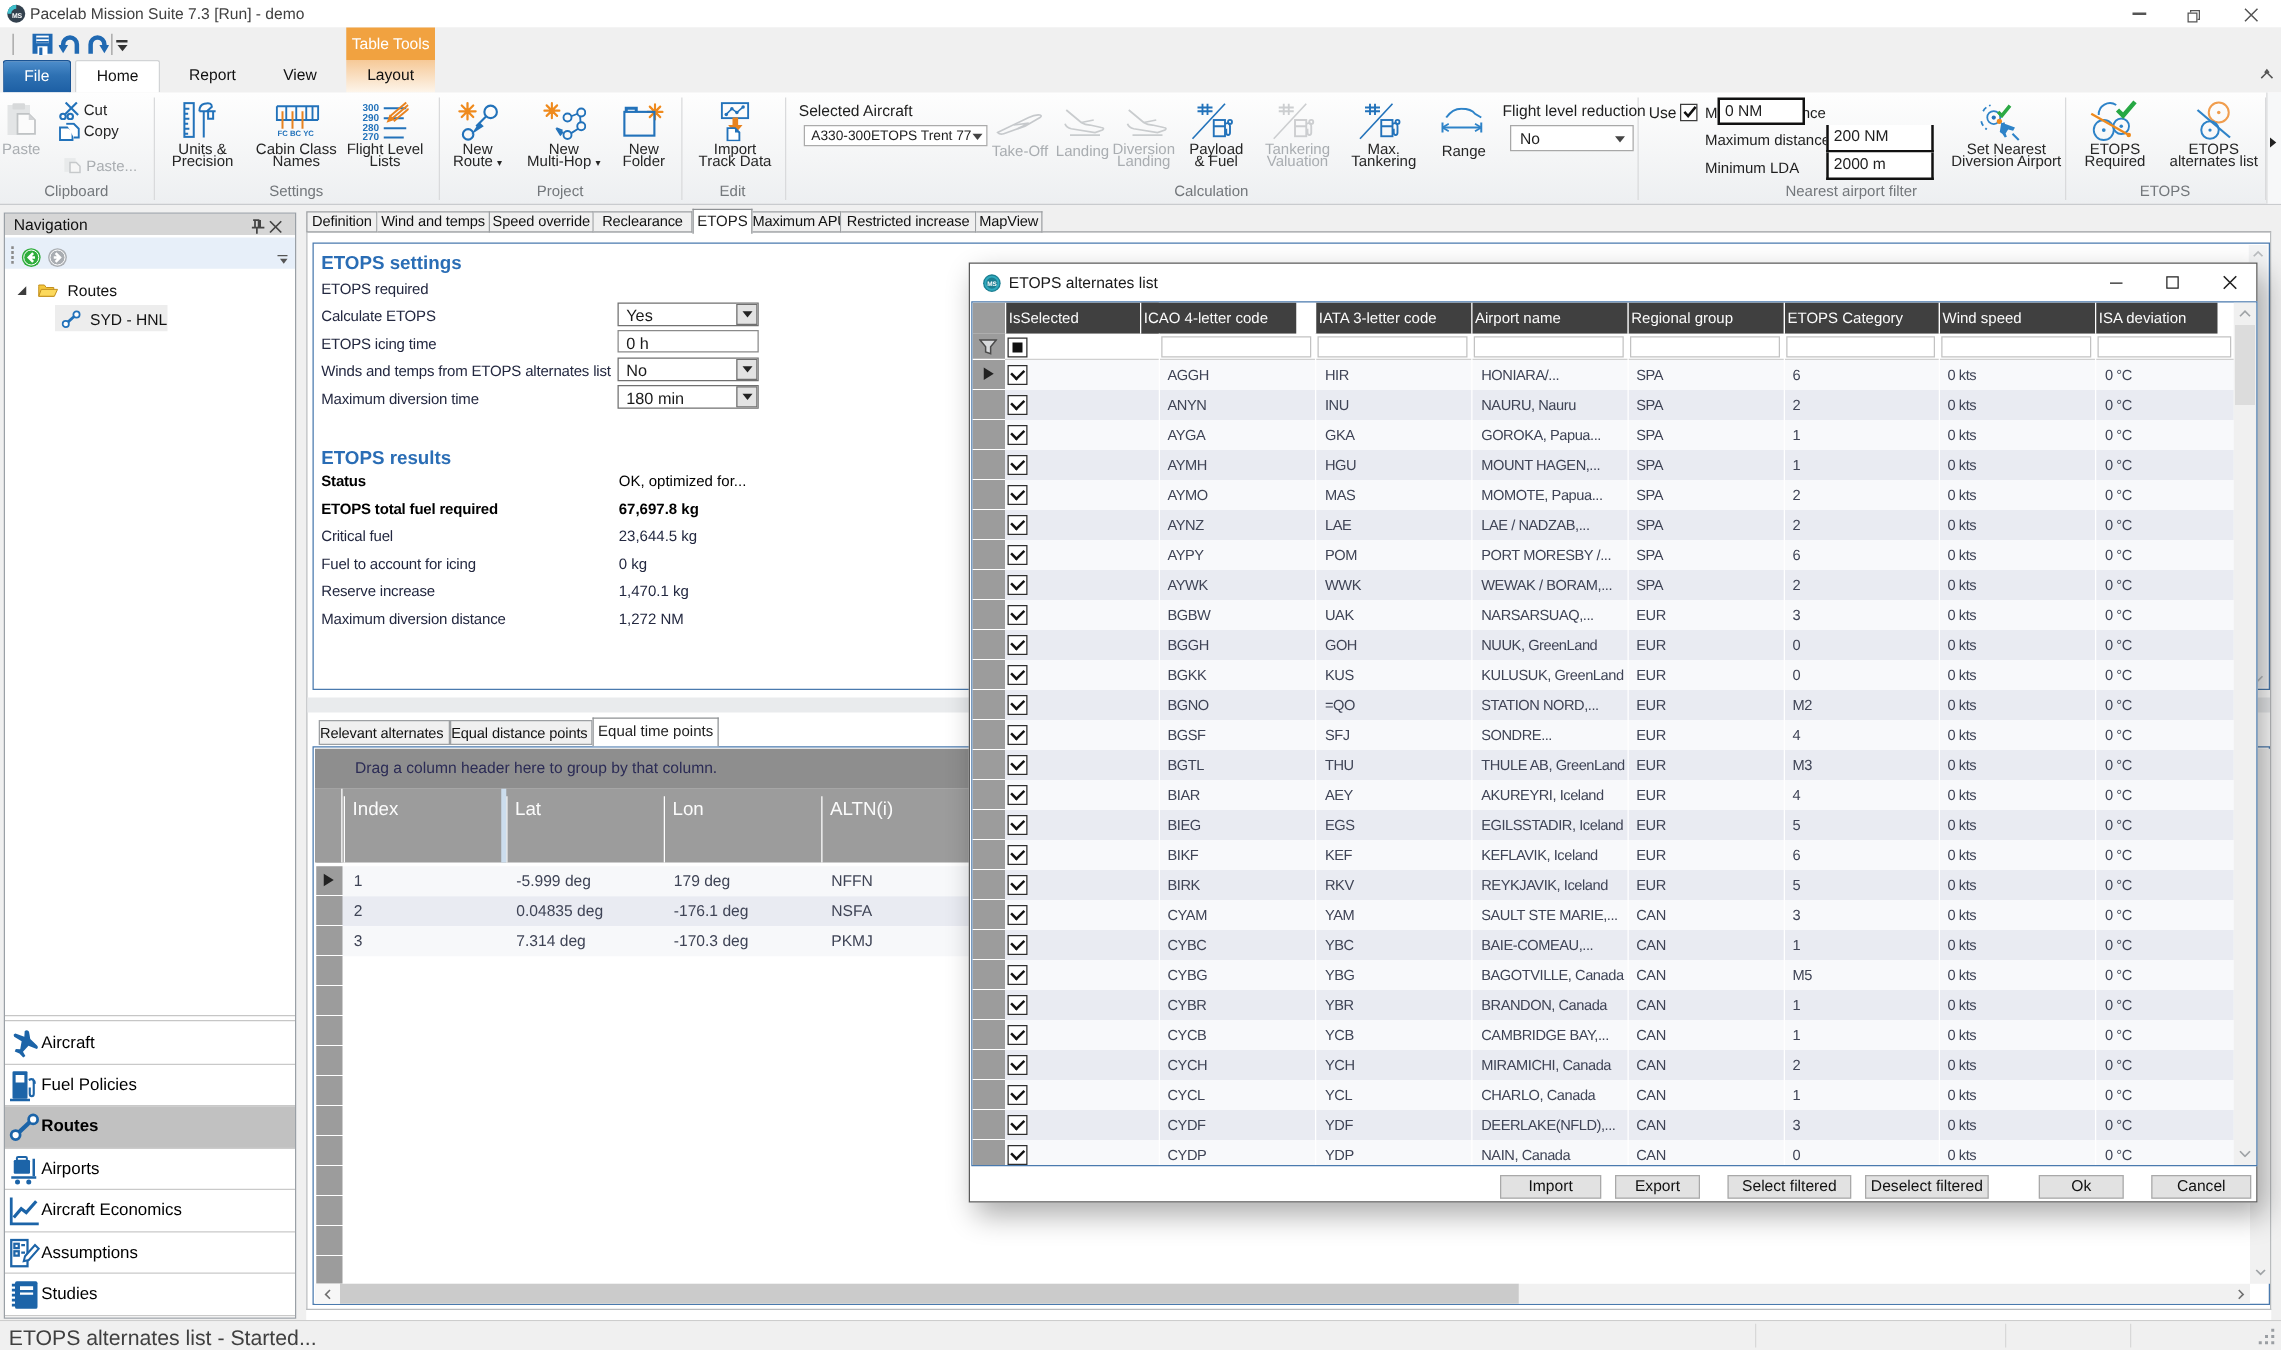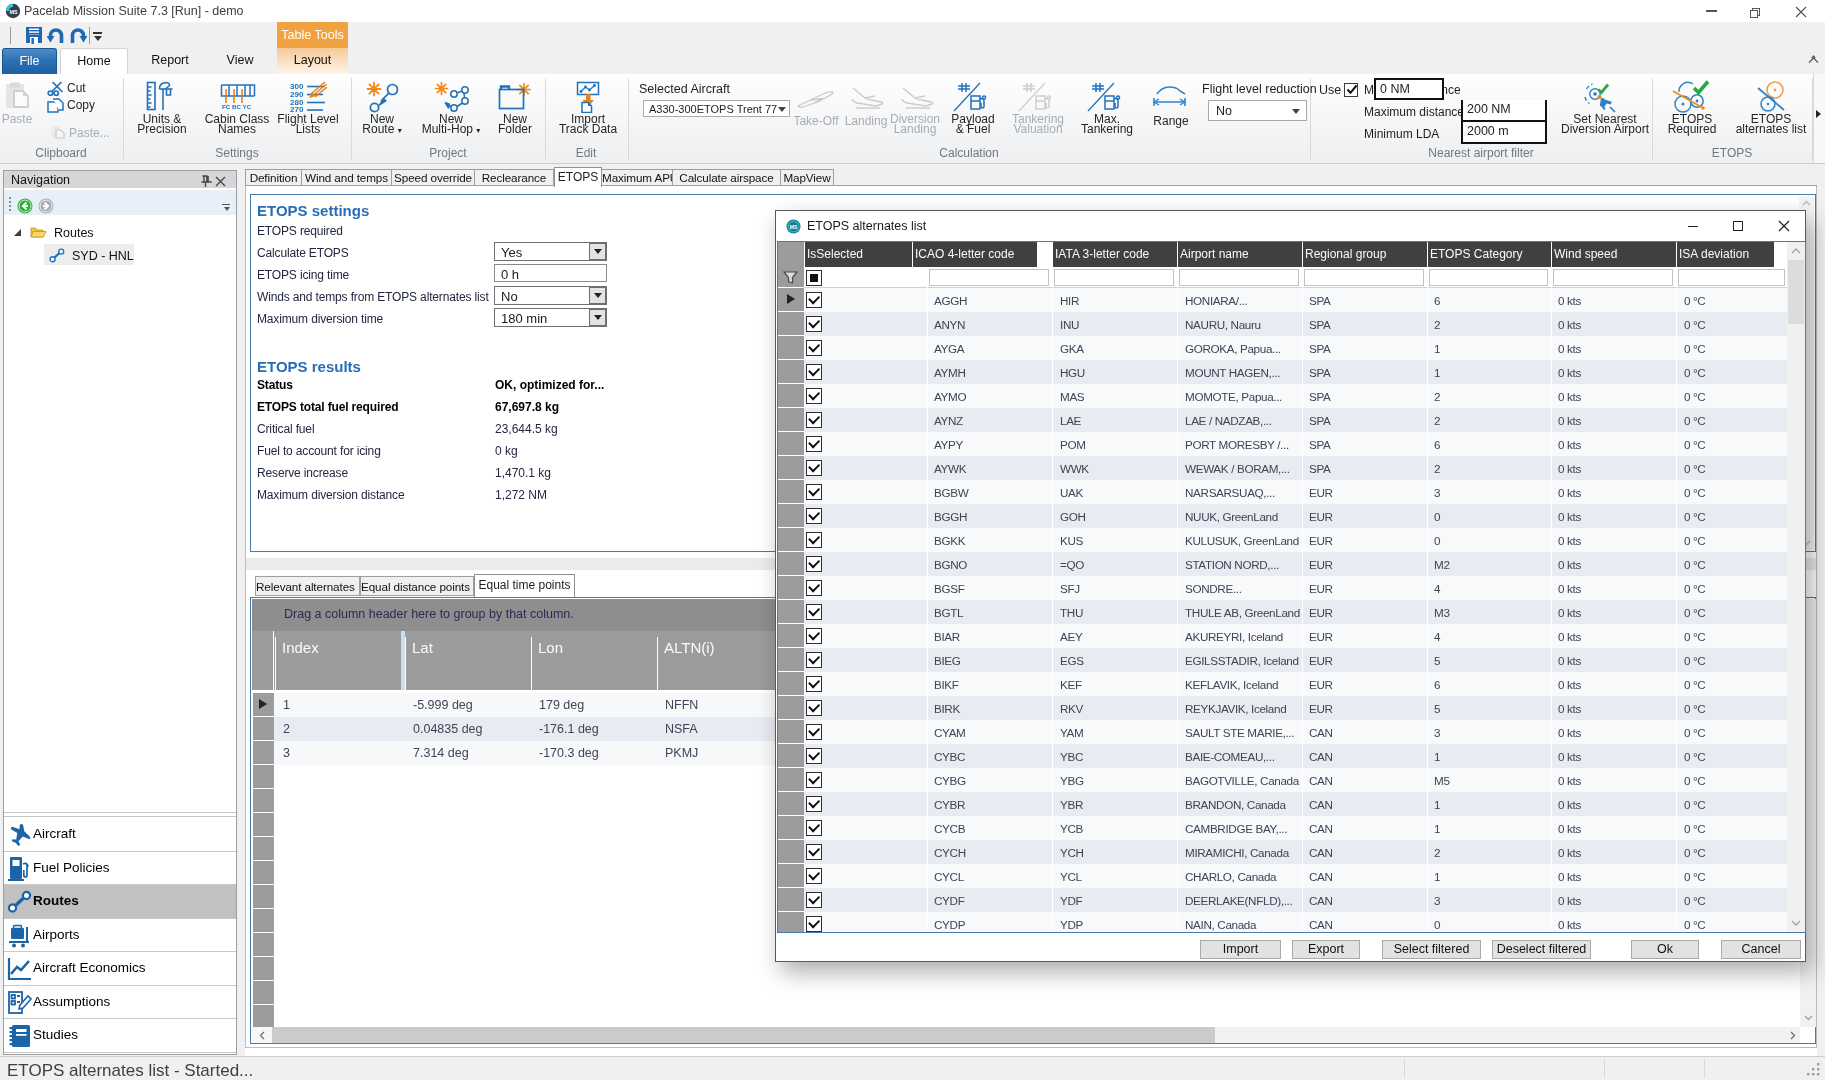--- a/index.html
+++ b/index.html
@@ -560,21 +560,21 @@
     </svg>
 </div>
 <div class="ab" id="main">
   <div class="ab" style="left:245px;top:186px;width:1572px;height:862px;background:#fff;border:1px solid #b9bcbe;border-top:0"></div>
   <div class="ab" style="left:245px;top:185px;width:1572px;height:1px;background:#9da0a3;z-index:1"></div>
   <div class="ab mtab" style="left:245px;width:57px;border-left:1px solid #9da0a3">Definition</div>
   <div class="ab mtab" style="left:302px;width:90px">Wind and temps</div>
   <div class="ab mtab" style="left:392px;width:83px">Speed override</div>
   <div class="ab mtab" style="left:475px;width:79px">Reclearance</div>
   <div class="ab mtab" style="left:602px;width:71px">Maximum APU</div>
-  <div class="ab mtab" style="left:673px;width:108px">Calculate airspace</div>
+  <div class="ab mtab" style="left:673px;width:108px">Restricted increase</div>
   <div class="ab mtab" style="left:781px;width:53px">MapView</div>
   <div class="ab" style="left:554px;top:167px;width:48px;height:20px;background:#fff;border:1px solid #8e9194;border-bottom:0;font-size:12px;text-align:center;line-height:19px;z-index:3">ETOPS</div>
 
   <div class="ab bluepanel" style="left:250px;top:194px;width:1566px;height:358px">
     <div class="ab" style="left:6px;top:7px;font-size:15px;font-weight:bold;color:#2a6db5">ETOPS settings</div>
     <div class="ab flab" style="top:29px">ETOPS required</div>
     <div class="ab flab" style="top:51px">Calculate ETOPS</div>
     <div class="ab flab" style="top:73px">ETOPS icing time</div>
     <div class="ab flab" style="top:95px">Winds and temps from ETOPS alternates list</div>
     <div class="ab flab" style="top:117px">Maximum diversion time</div>
@@ -594,21 +594,21 @@
         </span>
       </div>
     <div class="ab combo" style="top:113px">
         <span class="cv">180 min</span>
         <span class="cbtn">
           <i></i>
         </span>
       </div>
     <div class="ab" style="left:6px;top:163px;font-size:15px;font-weight:bold;color:#2a6db5">ETOPS results</div>
     <div class="ab flab" style="top:183px;font-weight:bold;color:#000">Status</div>
-    <div class="ab fval" style="top:183px;font-weight:bold;color:#000">OK, optimized for...</div>
+    <div class="ab fval" style="top:183px;font-weight:normal;color:#000">OK, optimized for...</div>
     <div class="ab flab" style="top:205px;font-weight:bold;color:#000">ETOPS total fuel required</div>
     <div class="ab fval" style="top:205px;font-weight:bold;color:#000">67,697.8 kg</div>
     <div class="ab flab" style="top:227px">Critical fuel</div>
     <div class="ab fval" style="top:227px">23,644.5 kg</div>
     <div class="ab flab" style="top:249px">Fuel to account for icing</div>
     <div class="ab fval" style="top:249px">0 kg</div>
     <div class="ab flab" style="top:271px">Reserve increase</div>
     <div class="ab fval" style="top:271px">1,470.1 kg</div>
     <div class="ab flab" style="top:293px">Maximum diversion distance</div>
     <div class="ab fval" style="top:293px">1,272 NM</div>

